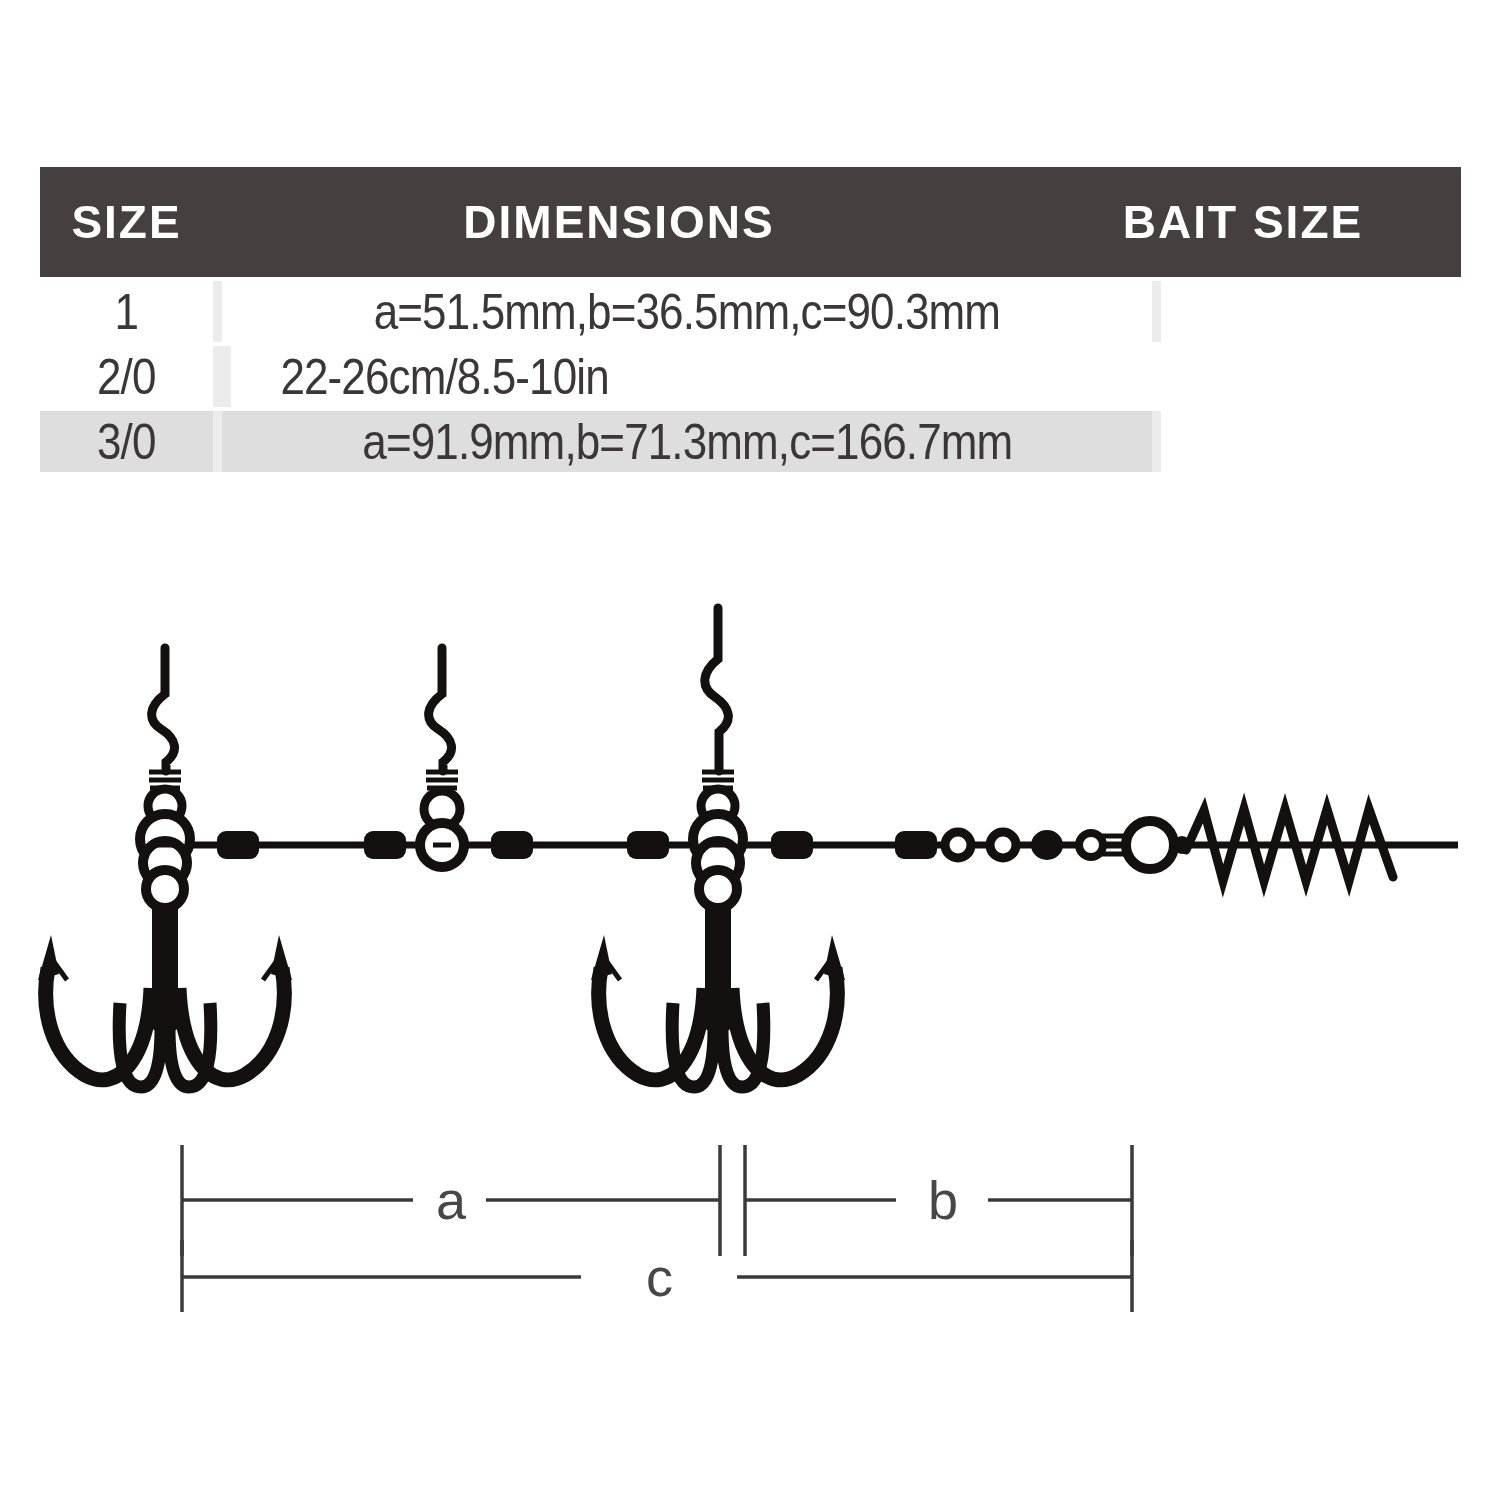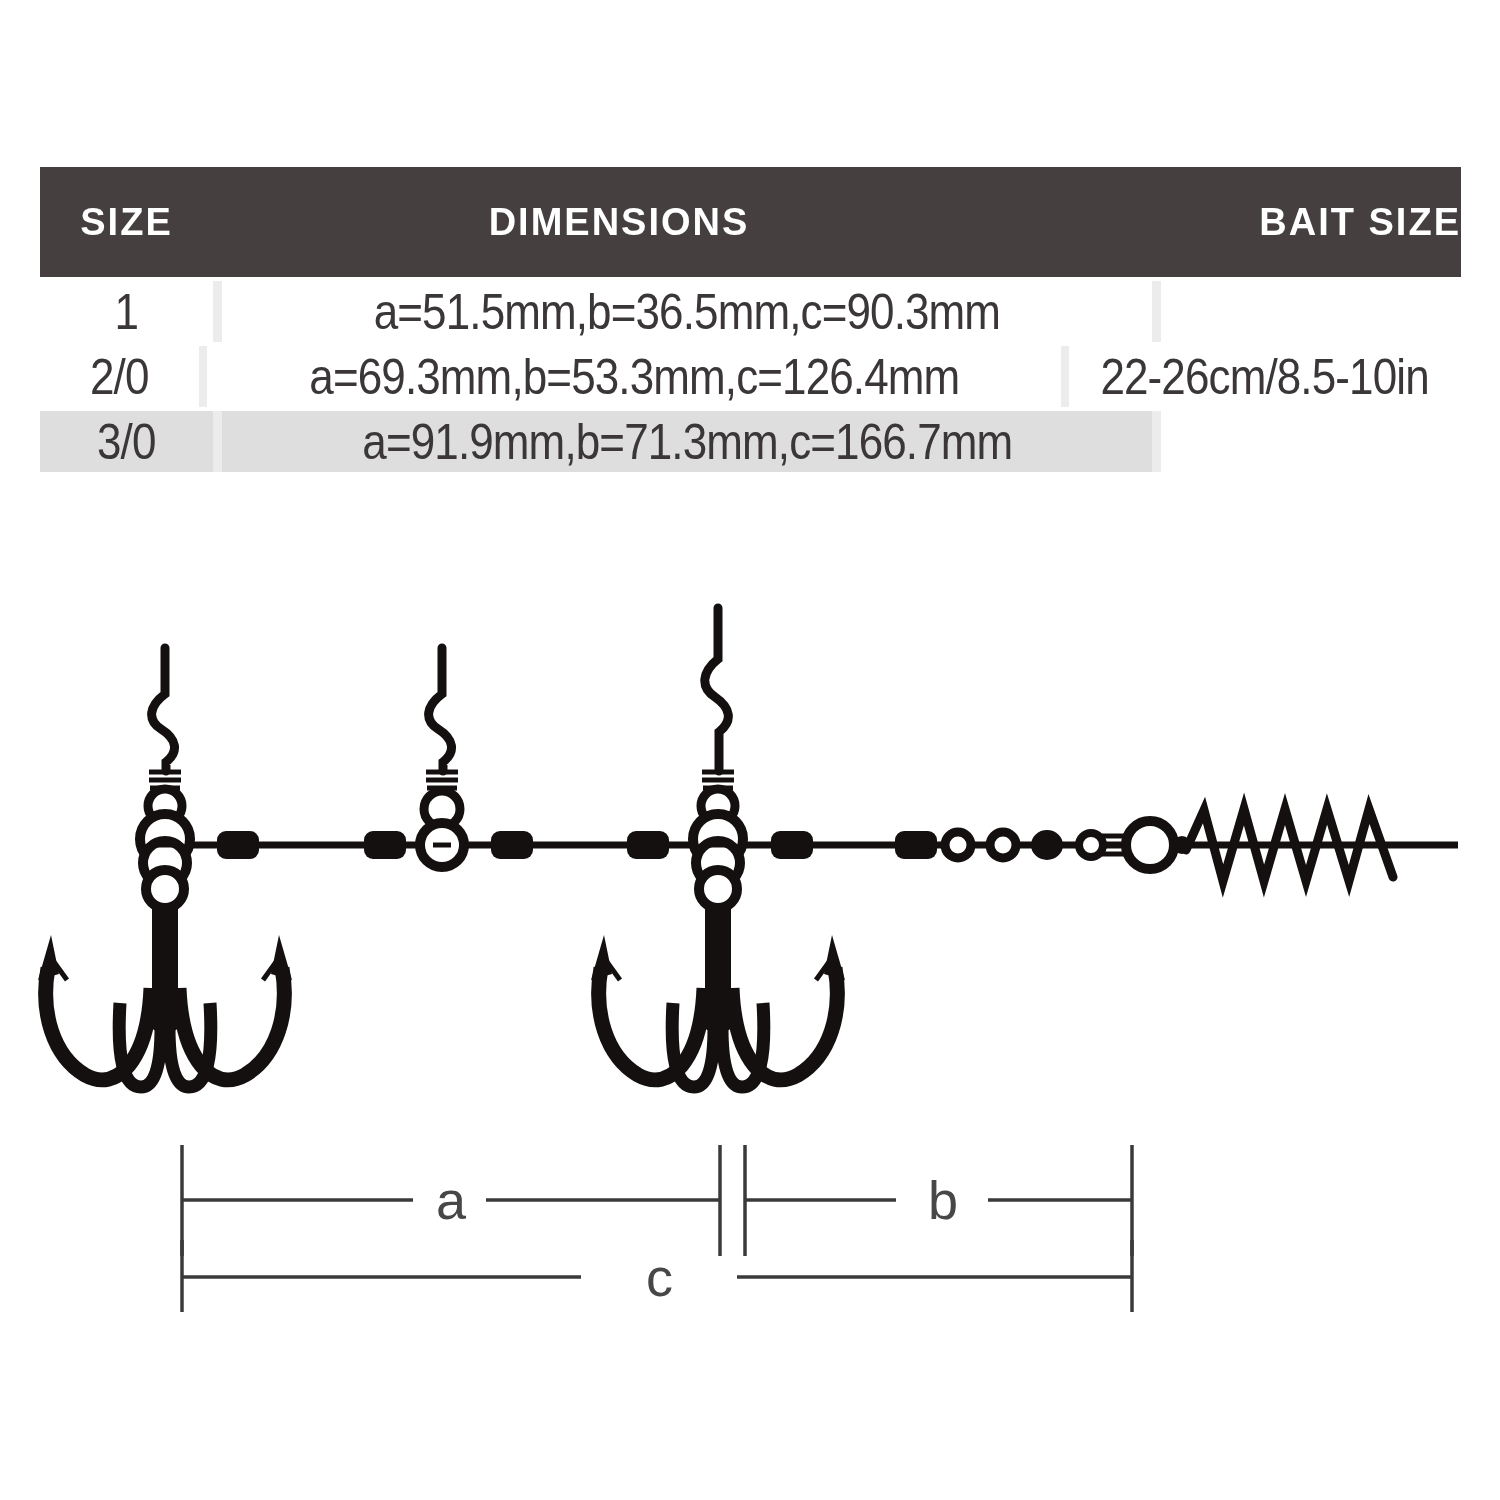--- a/index.html
+++ b/index.html
@@ -5,36 +5,36 @@
   html,body{margin:0;padding:0;}
   body{
     width:1500px;height:1500px;position:relative;background:#ffffff;
     font-family:"Liberation Sans", sans-serif;overflow:hidden;
   }
   .spec-table{position:absolute;left:40px;top:167px;width:1421px;}
   .thead{
     height:110px;background:var(--header-bg,#453f40);display:flex;align-items:center;
   }
   .thead .cell{
-    color:var(--header-text,#ffffff);font-size:38px;font-weight:bold;letter-spacing:2px;
+    color:var(--header-text,#ffffff);font-size:46px;font-weight:bold;letter-spacing:2px;
     text-align:center;
   }
   .trow{height:61px;margin-top:4px;display:flex;align-items:center;}
   .trow.alt .cell{background:var(--row-alt-bg,#dedede);}
   .trow .cell{
     background:#ffffff;height:100%;display:flex;align-items:center;justify-content:center;
     color:var(--table-text,#3b3739);font-size:50px;letter-spacing:-1px;
   }
   .trow .sep{width:9px;height:100%;background:#ececec;}
   .c1{width:173px;}
   .c2{width:930px;}
   .c3{width:427px;}
   .thead .c1{width:173px;}
   .thead .c2{width:812px;text-align:center;}
-  .thead .c3{width:436px;text-align:right;}
+  .thead .c3{width:436px;}
   .squeeze{display:inline-block;transform:scaleX(0.88);white-space:nowrap;}
   svg{position:absolute;left:0;top:0;}
   .ink-stroke{stroke:var(--ink,#151010);fill:none;}
   .ink-fill{fill:var(--ink,#151010);stroke:none;}
   .ring{fill:#ffffff;stroke:var(--ink,#151010);}
   .dim{stroke:var(--dim,#3a3a3a);stroke-width:3.5;fill:none;}
   .dim-label{fill:#474747;font-size:54px;font-family:"Liberation Sans",sans-serif;}
 </style>
 </head>
 <body>
@@ -56,23 +56,20 @@
       </div>
     <div class="sep"></div>
   </div>
 
 
   <div class="trow">
     <div class="cell c1">
         <span class="squeeze">2/0</span>
       </div>
     <div class="sep"></div>
-    <div class="cell c2">
-        <span class="squeeze">a=69.3mm,b=53.3mm,c=126.4mm</span>
-      </div>
     <div class="sep"></div>
     <div class="cell c3">
         <span class="squeeze">22-26cm/8.5-10in</span>
       </div>
   </div>
 
   <div class="trow alt">
     <div class="cell c1">
         <span class="squeeze">3/0</span>
       </div>

